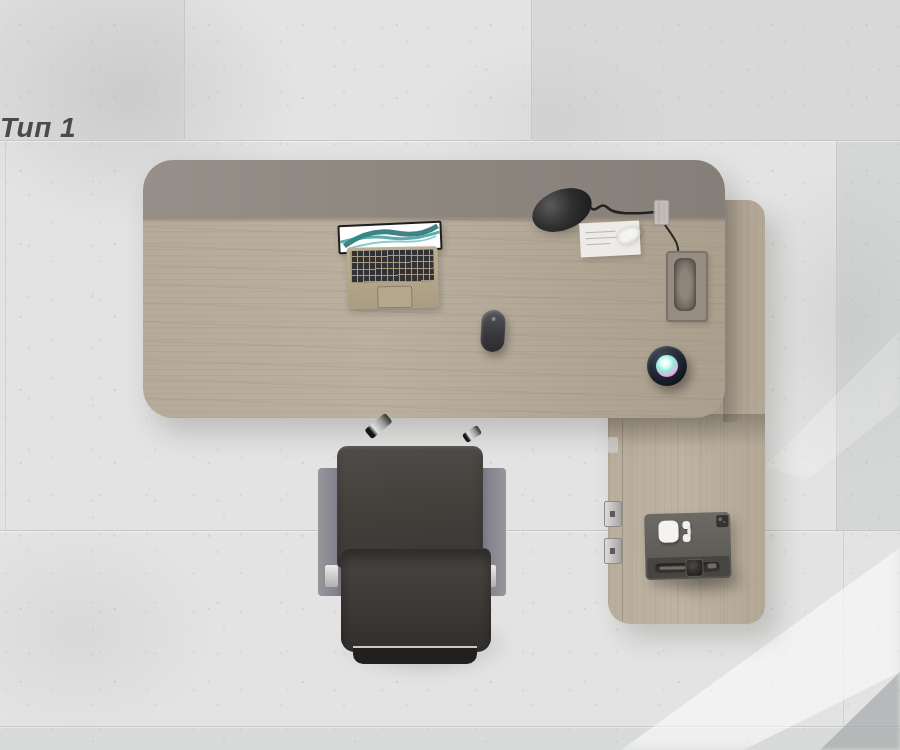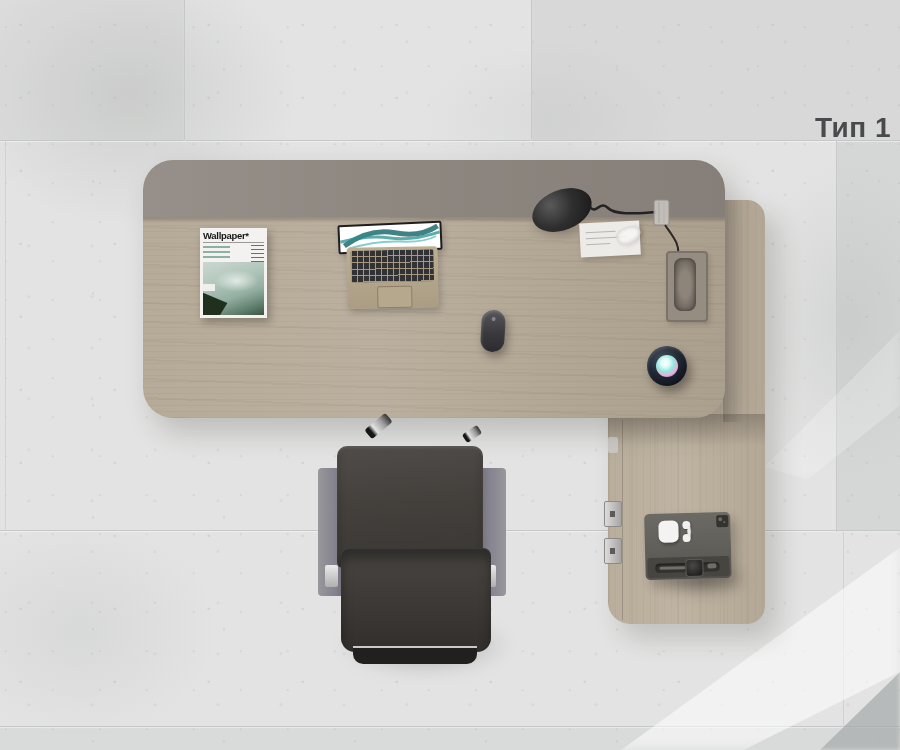--- a/index.html
+++ b/index.html
@@ -9,22 +9,22 @@
     background-image:
       radial-gradient(circle at 22% 34%, rgba(148,151,149,.20) 0 1px, transparent 1.6px),
       radial-gradient(circle at 71% 62%, rgba(148,151,149,.16) 0 1px, transparent 1.6px),
       radial-gradient(circle at 46% 82%, rgba(148,151,149,.13) 0 1.2px, transparent 1.9px),
       radial-gradient(circle at 12% 70%, rgba(120,123,121,.12) 0 .8px, transparent 1.4px);
     background-size:94px 73px,131px 112px,63px 51px,47px 39px;}
   .abs{position:absolute;}
   .smudge{position:absolute;border-radius:50%;pointer-events:none;}
   .joint{position:absolute;background:#c6c8c7;box-shadow:0 1px 1px rgba(255,255,255,.5);}
   .tone{position:absolute;pointer-events:none;}
-  .title{position:absolute;left:0;top:112px;width:891px;text-align:right;
-    font-size:28px;font-weight:700;color:#4a4a4c;letter-spacing:.5px;}
+  .title{position:absolute;left:0;top:112px;width:891px;text-align:left;
+    font-size:28px;font-weight:700;color:#4a4a4c;letter-spacing:.5px;font-style:italic;}
   
   .return-desk{position:absolute;left:608px;top:200px;width:157px;height:424px;
     border-radius:6px 18px 18px 22px;overflow:hidden;
     background:
       repeating-linear-gradient(90deg, rgba(125,110,90,.07) 0 1px, transparent 1px 7px),
       repeating-linear-gradient(90deg, rgba(95,82,66,.05) 0 2px, transparent 2px 23px),
       linear-gradient(90deg,#b9ad9c 0%,#bfb4a3 45%,#b3a795 100%);
     box-shadow:12px 14px 26px rgba(60,55,48,.20);}
   .return-shadow-top{position:absolute;left:0;top:214px;width:157px;height:32px;
     background:linear-gradient(rgba(40,35,30,.25),transparent);}
@@ -183,42 +183,20 @@
   </div>
   <div class="cab-seam"></div>
   <div class="hinge" style="left:604px;top:501px;"></div>
   <div class="hinge" style="left:604px;top:538px;"></div>
   <div class="abs" style="left:608px;top:437px;width:10px;height:16px;background:#cfcecc;opacity:.85;border-radius:2px;"></div>
 
   <div class="main-desk">
     <div class="desk-panel"></div>
   </div>
 
-  <div class="magazine">
-    <div class="mag-head">Wallpaper*</div>
-    <div class="mag-rule"></div>
-    <div class="mag-teallines">
-        <i></i>
-        <i></i>
-        <i></i>
-      </div>
-    <div class="mag-redlines">
-        <i></i>
-        <i></i>
-        <i></i>
-        <i></i>
-        <i></i>
-        <i></i>
-      </div>
-    <div class="mag-img">
-      <div class="mag-mist"></div>
-      <div class="mag-rock"></div>
-      <div class="mag-label"></div>
-    </div>
-  </div>
 
   <div class="laptop-screen">
     <svg width="100%" height="100%" viewBox="0 0 100 25" preserveAspectRatio="none">
       <path d="M4 19 Q30 2 55 8 T 98 3" stroke="#1d6d70" stroke-width="5" fill="none" opacity=".85"></path>
       <path d="M0 15 Q28 9 50 13 T 100 9" stroke="#2a8d8f" stroke-width="3" fill="none" opacity=".75"></path>
       <path d="M8 22 Q35 15 60 17 T 96 13" stroke="#49b2b0" stroke-width="2" fill="none" opacity=".65"></path>
     </svg>
   </div>
   <div class="laptop-body">
     <div class="laptop-kb"></div>

